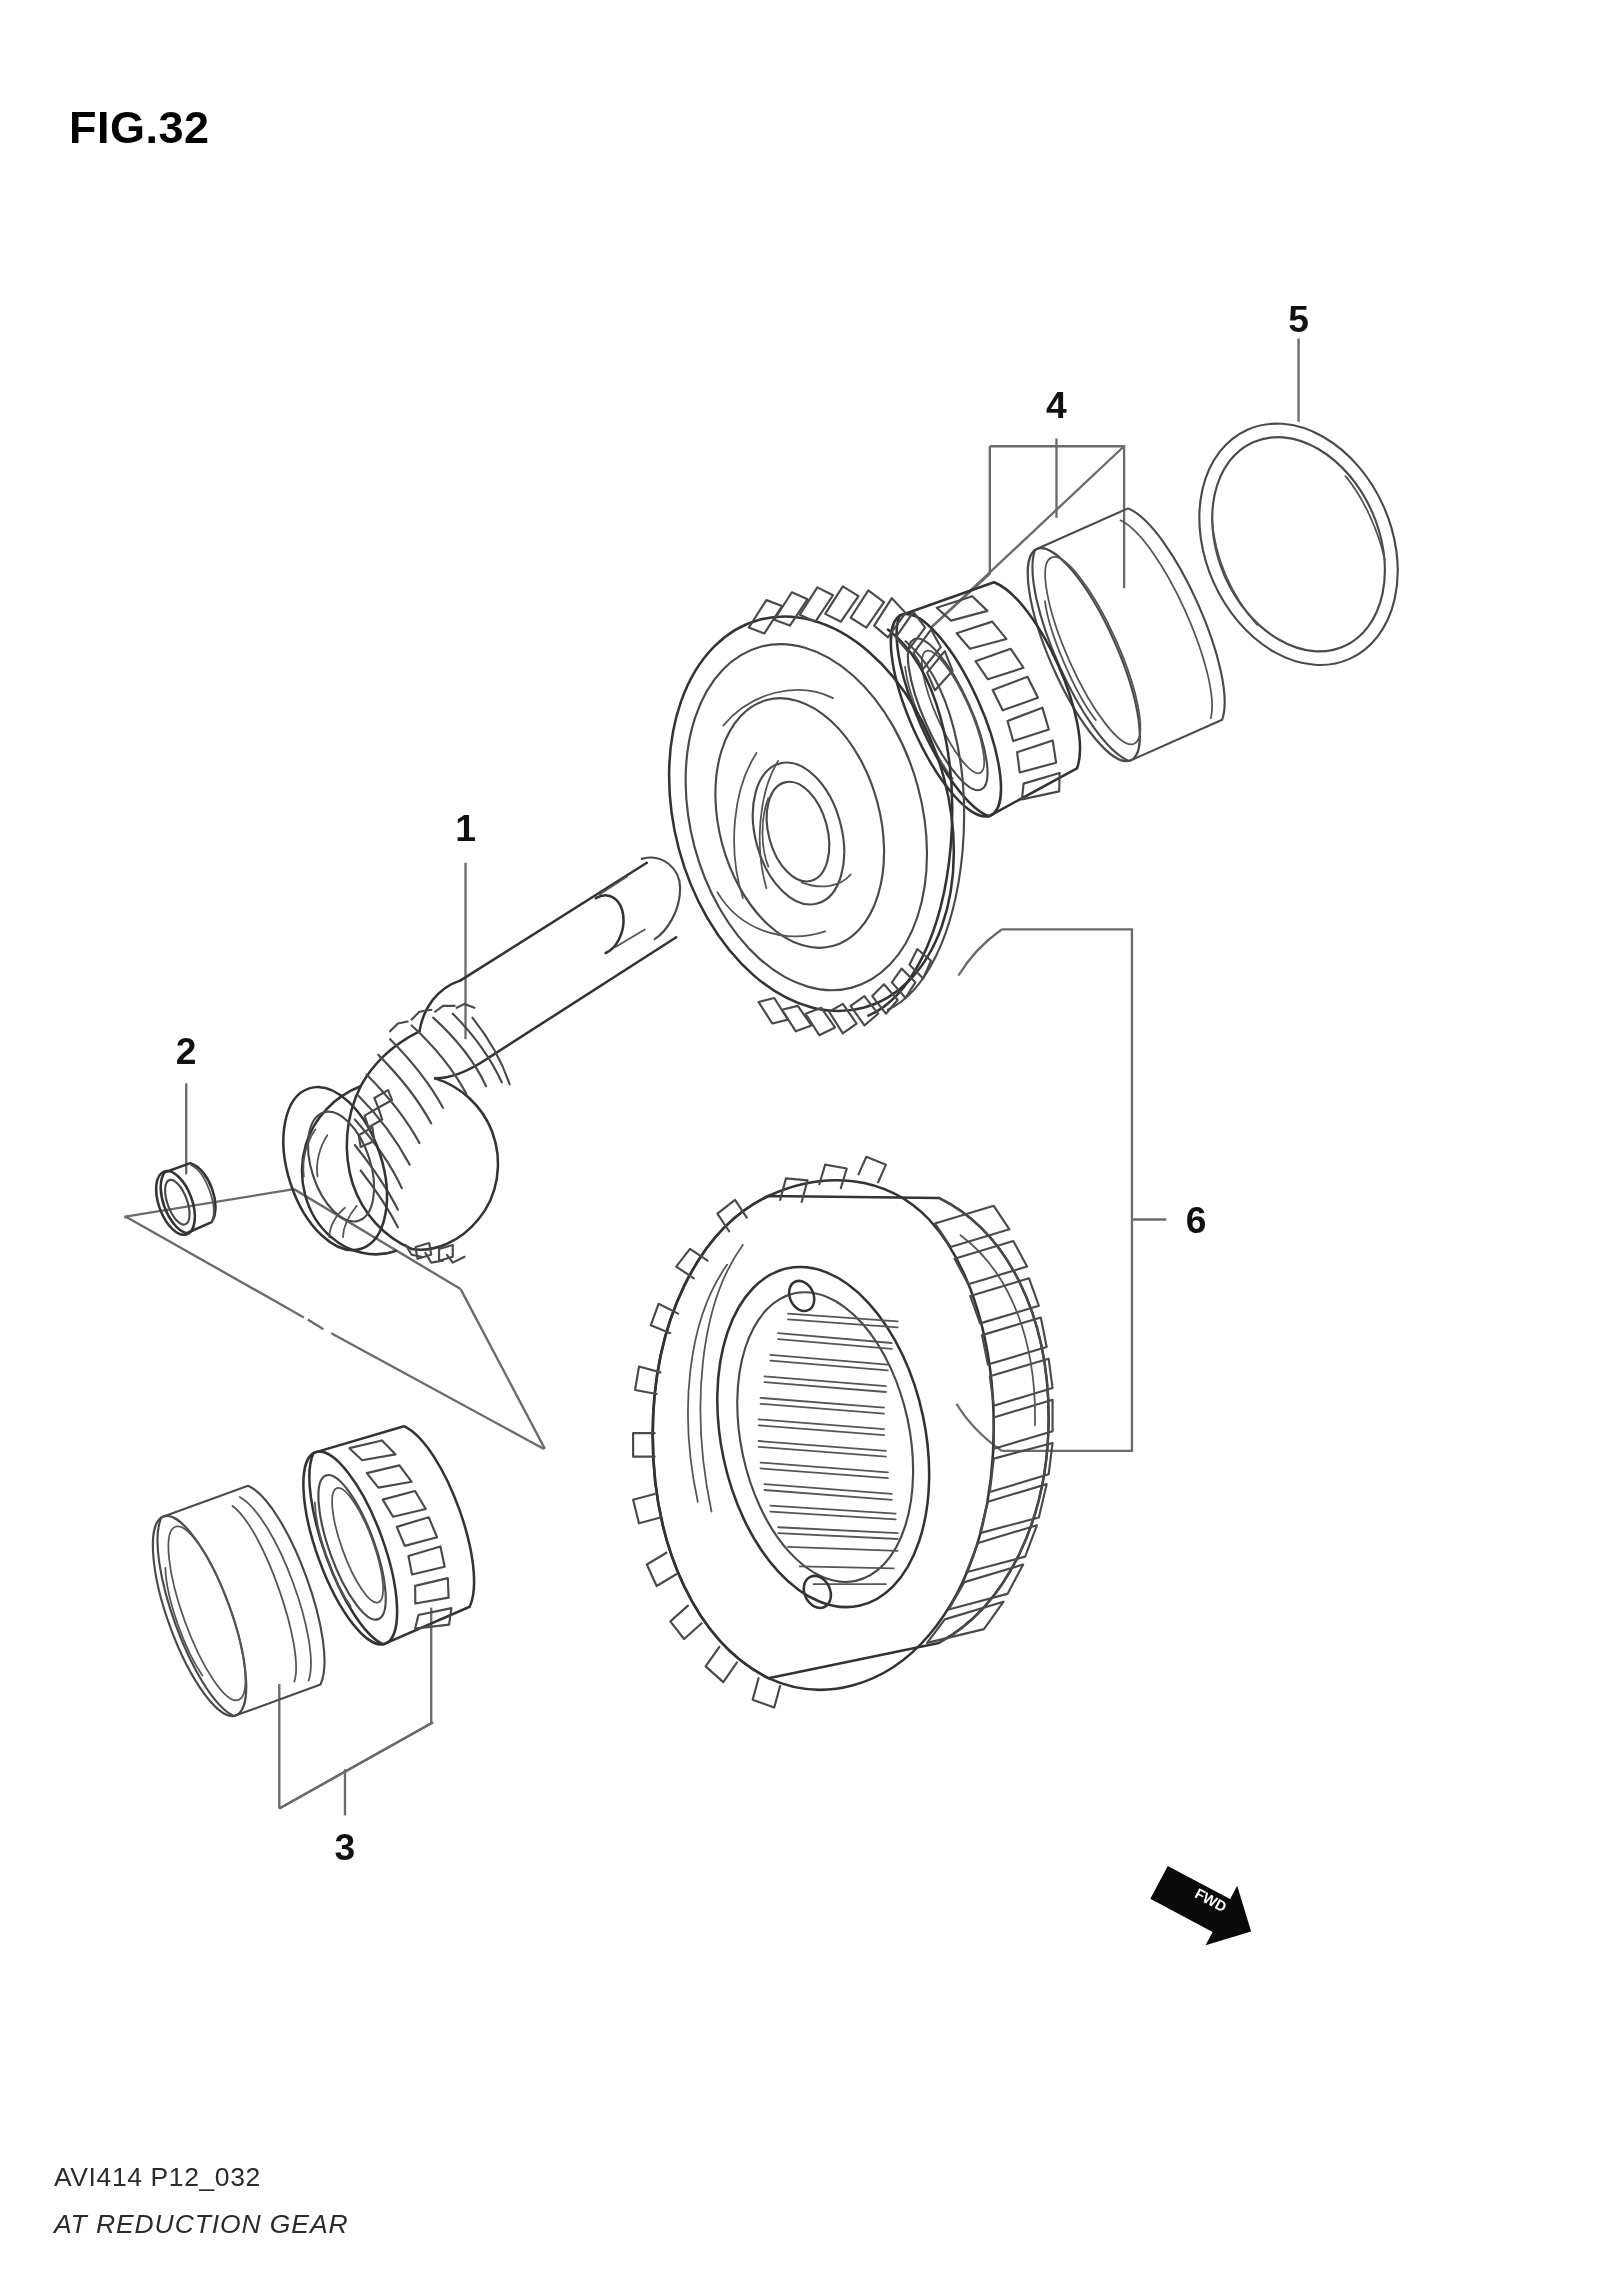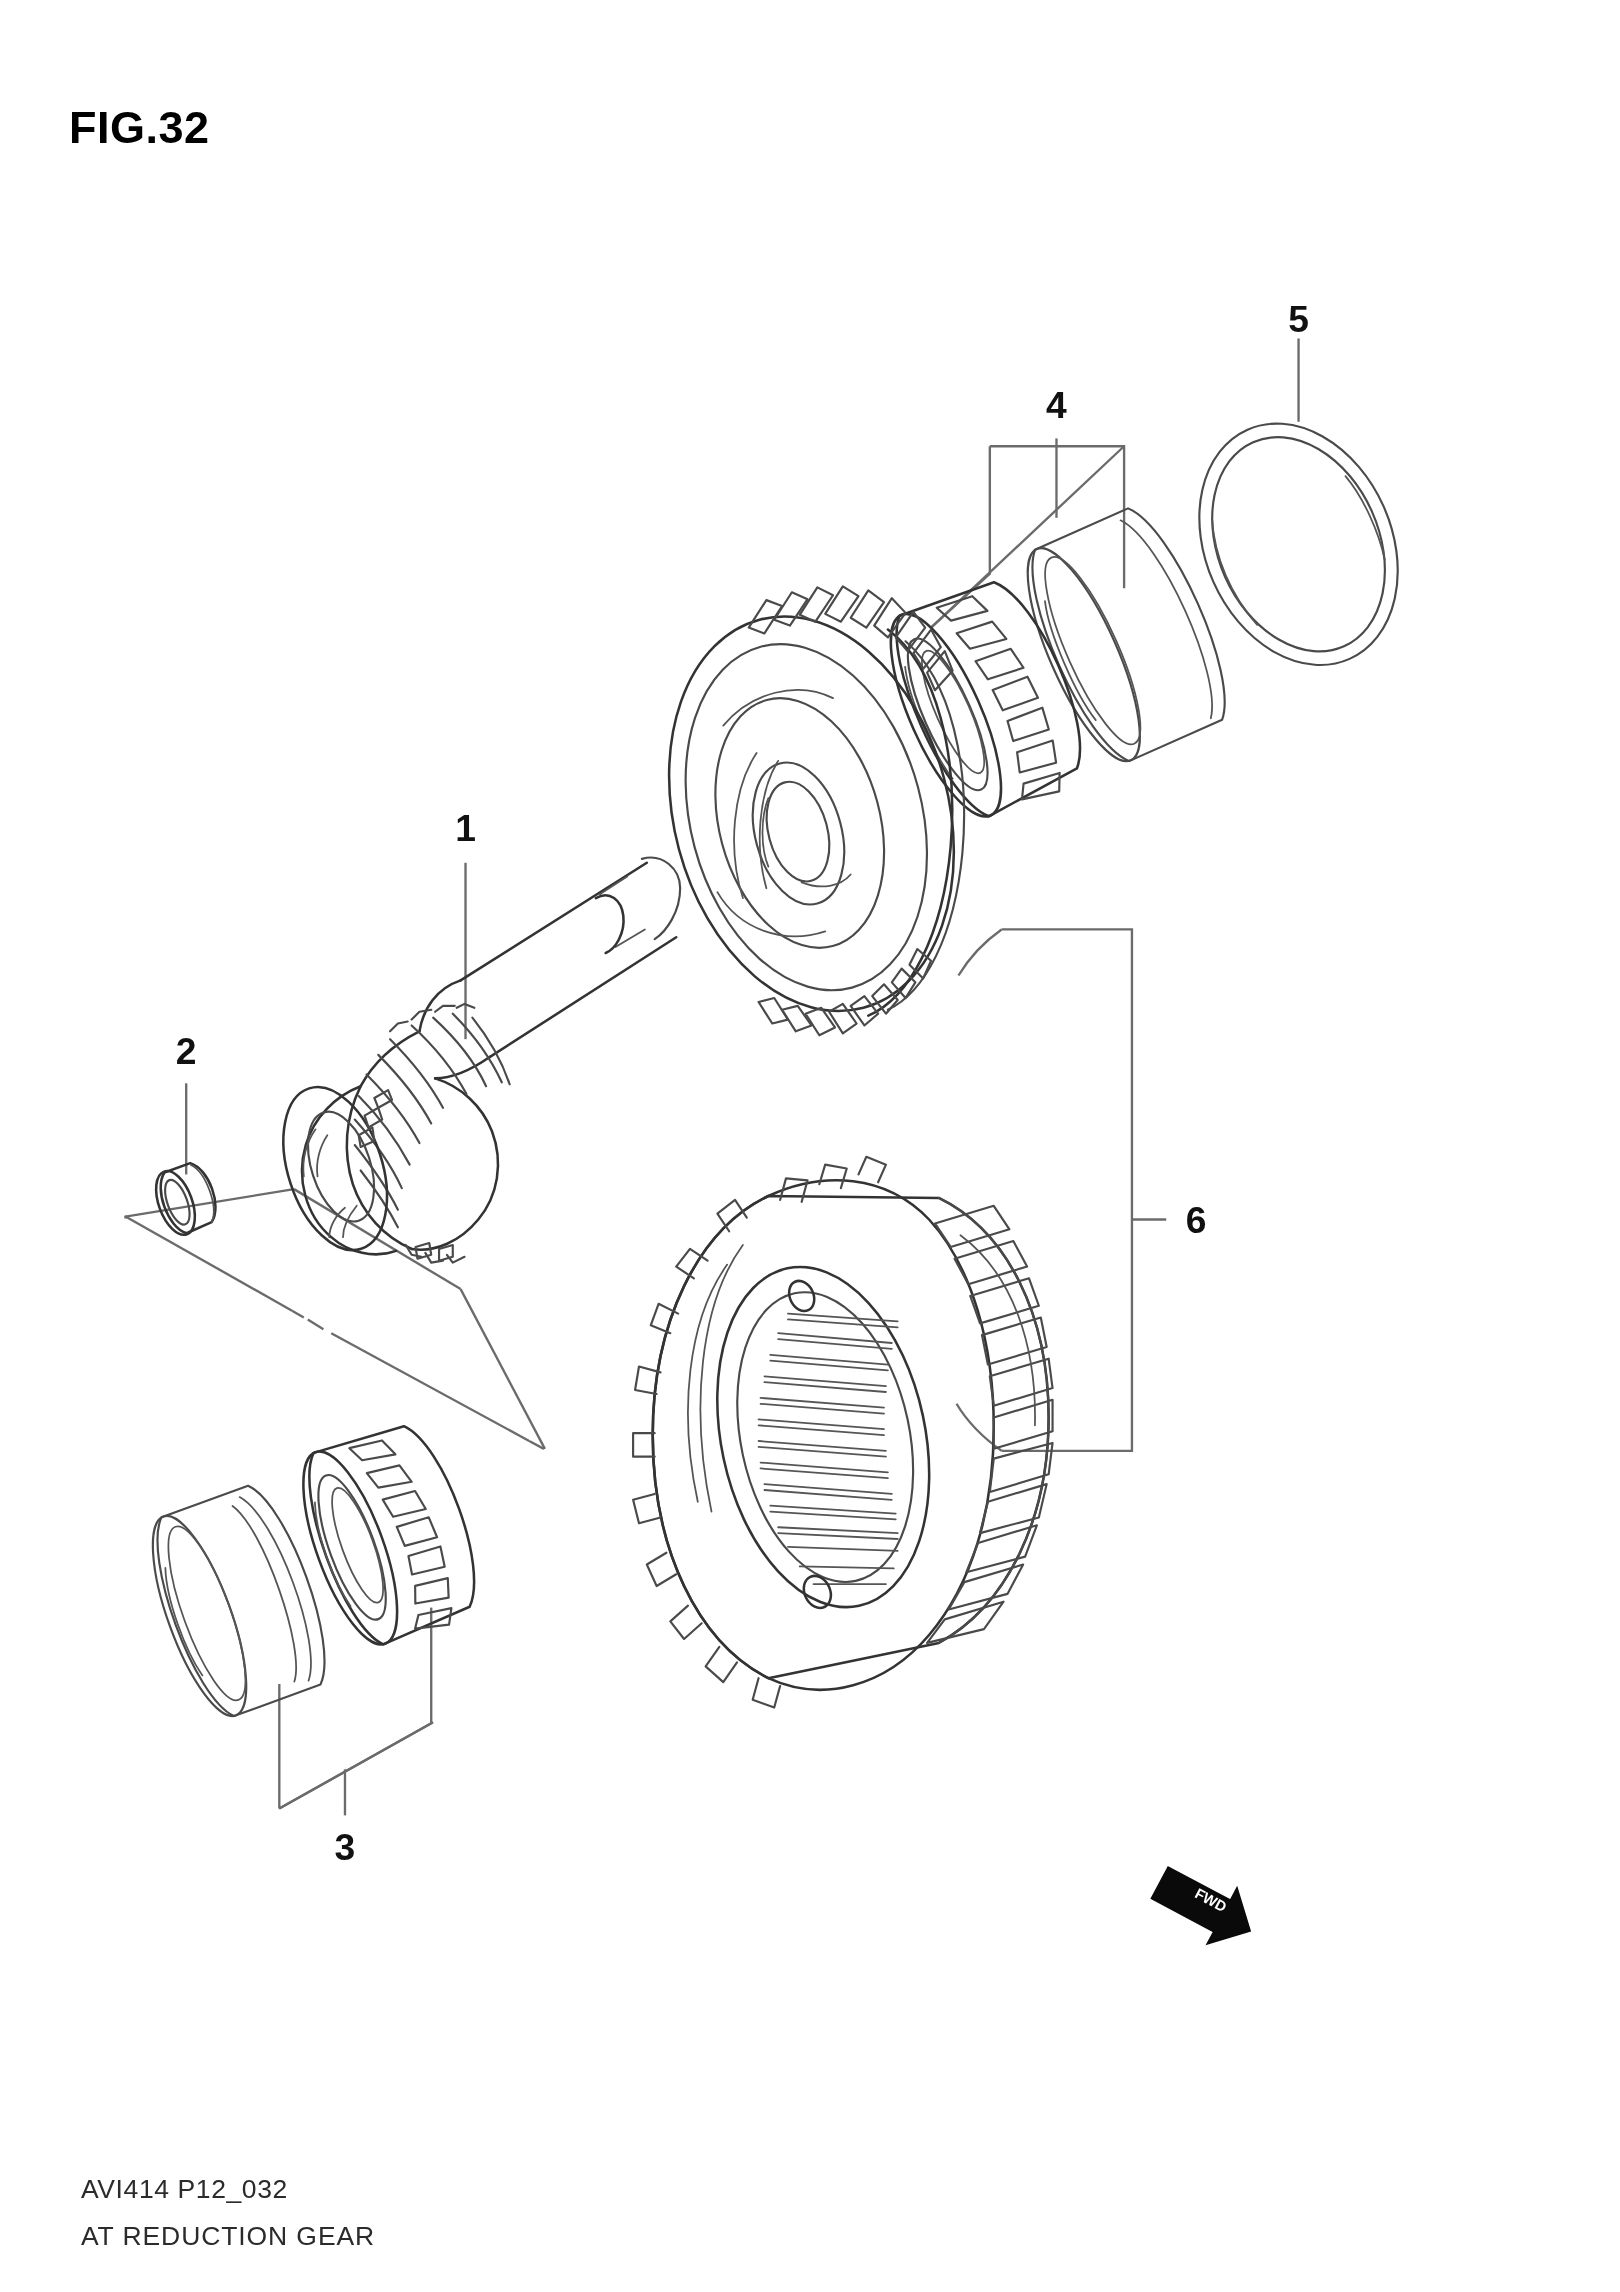--- a/index.html
+++ b/index.html
@@ -25,37 +25,37 @@
     left: 69px;
     top: 102px;
     font-size: 45px;
     font-weight: bold;
     letter-spacing: 0.5px;
     color: #000000;
     white-space: nowrap;
   }
   #footer {
     position: absolute;
-    left: 81px;
+    left: 54px;
     top: 2162px;
     color: #3a3a3a;
-    margin-top: 12px;
   }
   #footer .code {
     font-size: 26.5px;
     letter-spacing: 0.6px;
     color: #2b2b2b;
     white-space: nowrap;
   }
   #footer .caption {
     font-size: 26.5px;
     letter-spacing: 0.9px;
     color: #2b2b2b;
     white-space: nowrap;
     margin-top: 15.7px;
+    font-style: italic;
   }
   svg#art {
     position: absolute;
     left: 0;
     top: 0;
     width: 1620px;
     height: 2293px;
   }
   .ln { fill: none; stroke: #4a4a4a; stroke-width: 2.2; stroke-linecap: round; stroke-linejoin: round; }
   .ln-d { fill: none; stroke: #333333; stroke-width: 2.6; stroke-linecap: round; stroke-linejoin: round; }

